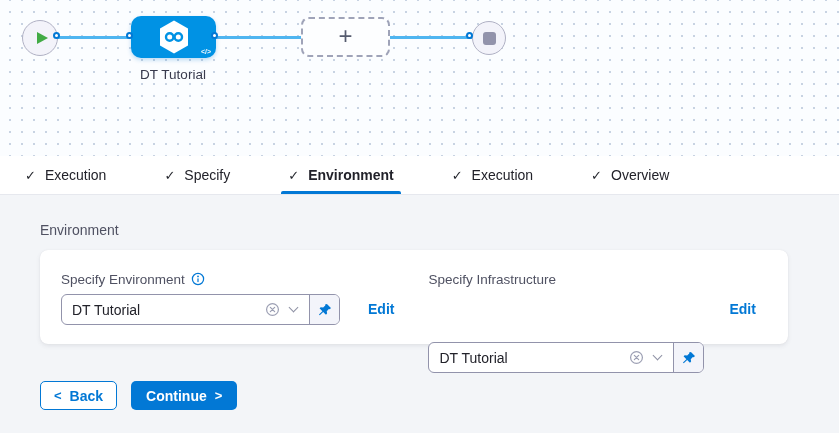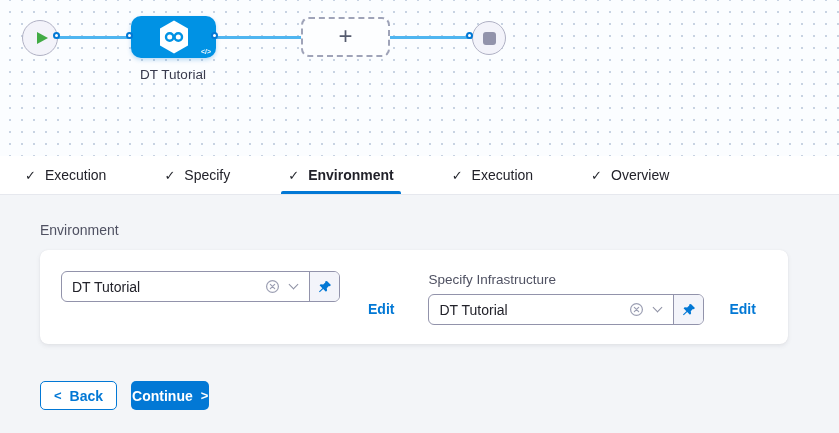--- a/index.html
+++ b/index.html
@@ -52,40 +52,40 @@
   .tab.active::after{content:"";position:absolute;left:-2px;right:-2px;bottom:0;height:3px;background:var(--accent);border-radius:2px 2px 0 0;}
 
   
   .content{height:238px;background:var(--content-bg);}
   .section-title{padding:27px 0 0 40px;font-size:14px;color:var(--text-label);}
   .card{margin:12px 0 0 40px;width:748px;height:94px;background:#fff;border-radius:8px;
     box-shadow:0 2px 4px rgba(96,97,112,.12),0 0 1px rgba(40,41,61,.1);}
   .card-inner{display:flex;align-items:flex-start;padding:21px 0 0 21px;}
   .field-group{display:flex;flex-direction:column;}
   .fg-a{width:279px;}
-  .fg-b{width:276px;margin-left:34px;}
+  .fg-b{width:276px;margin-left:34px;gap:48px;}
   .field-label-row{display:flex;align-items:center;gap:6px;margin-bottom:7px;height:16px;}
   .field-label{font-size:13.5px;color:var(--text-label);}
   .select-box{display:flex;align-items:center;height:31px;border:1px solid var(--border-gray);border-radius:6px;background:#fff;overflow:hidden;cursor:pointer;}
   .select-value{flex:1;padding:0 10px;font-size:14px;font-weight:500;color:var(--text-dark);white-space:nowrap;}
   .clear-btn{display:flex;align-items:center;margin-right:8px;cursor:pointer;}
   .caret{width:7px;height:7px;border-right:1.6px solid #8E91A4;border-bottom:1.6px solid #8E91A4;
     transform:rotate(45deg);margin:-4px 12px 0 2px;}
   .pin-btn{width:30px;align-self:stretch;background:#F3F4FA;border-left:1px solid var(--border-gray);
     display:flex;align-items:center;justify-content:center;cursor:pointer;}
   .edit-link{margin-top:30px;font-size:14px;font-weight:600;color:var(--accent);cursor:pointer;text-align:center;}
   .edit-a{margin-left:28px;}
   .edit-b{margin-left:25px;}
 
   
   .footer{display:flex;gap:14px;margin:37px 0 0 40px;}
   .btn{display:flex;align-items:center;gap:8px;height:29px;border-radius:5px;font-size:14px;font-weight:700;cursor:pointer;border:none;
     font-family:"Liberation Sans","DejaVu Sans",sans-serif;}
   .btn-back{background:#fff;border:1.5px solid var(--accent);color:var(--accent);padding:0 13px;}
-  .btn-continue{background:var(--accent);color:#fff;padding:0 1px;}
+  .btn-continue{background:var(--accent);color:#fff;padding:0 15px;}
   .btn .chev{font-weight:700;font-size:13px;}
 </style>
 </head>
 <body>
 
 <div class="canvas">
   <div class="flow-line"></div>
 
   <div class="round-node start-node">
     <div class="play-icon"></div>
@@ -137,20 +137,28 @@
   </div>
 </div>
 
 <div class="content">
   <div class="section-title">Environment</div>
 
   <div class="card">
     <div class="card-inner">
 
       <div class="field-group fg-a">
+        <div class="field-label-row">
+          <span class="field-label">Specify Environment</span>
+          <svg width="14" height="14" viewBox="0 0 16 16">
+            <circle cx="8" cy="8" r="6.4" fill="none" stroke="#0278D5" stroke-width="1.4"></circle>
+            <circle cx="8" cy="5" r="1" fill="#0278D5"></circle>
+            <rect x="7.3" y="7" width="1.4" height="4.6" rx="0.7" fill="#0278D5"></rect>
+          </svg>
+        </div>
         <div class="select-box">
           <span class="select-value">DT Tutorial</span>
           <span class="clear-btn">
             <svg width="15" height="15" viewBox="0 0 16 16">
               <circle cx="8" cy="8" r="6.3" fill="none" stroke="#9DA0B4" stroke-width="1.3"></circle>
               <path d="M5.7 5.7l4.6 4.6M10.3 5.7l-4.6 4.6" stroke="#9DA0B4" stroke-width="1.3" stroke-linecap="round"></path>
             </svg>
           </span>
           <span class="caret"></span>
           <span class="pin-btn">

